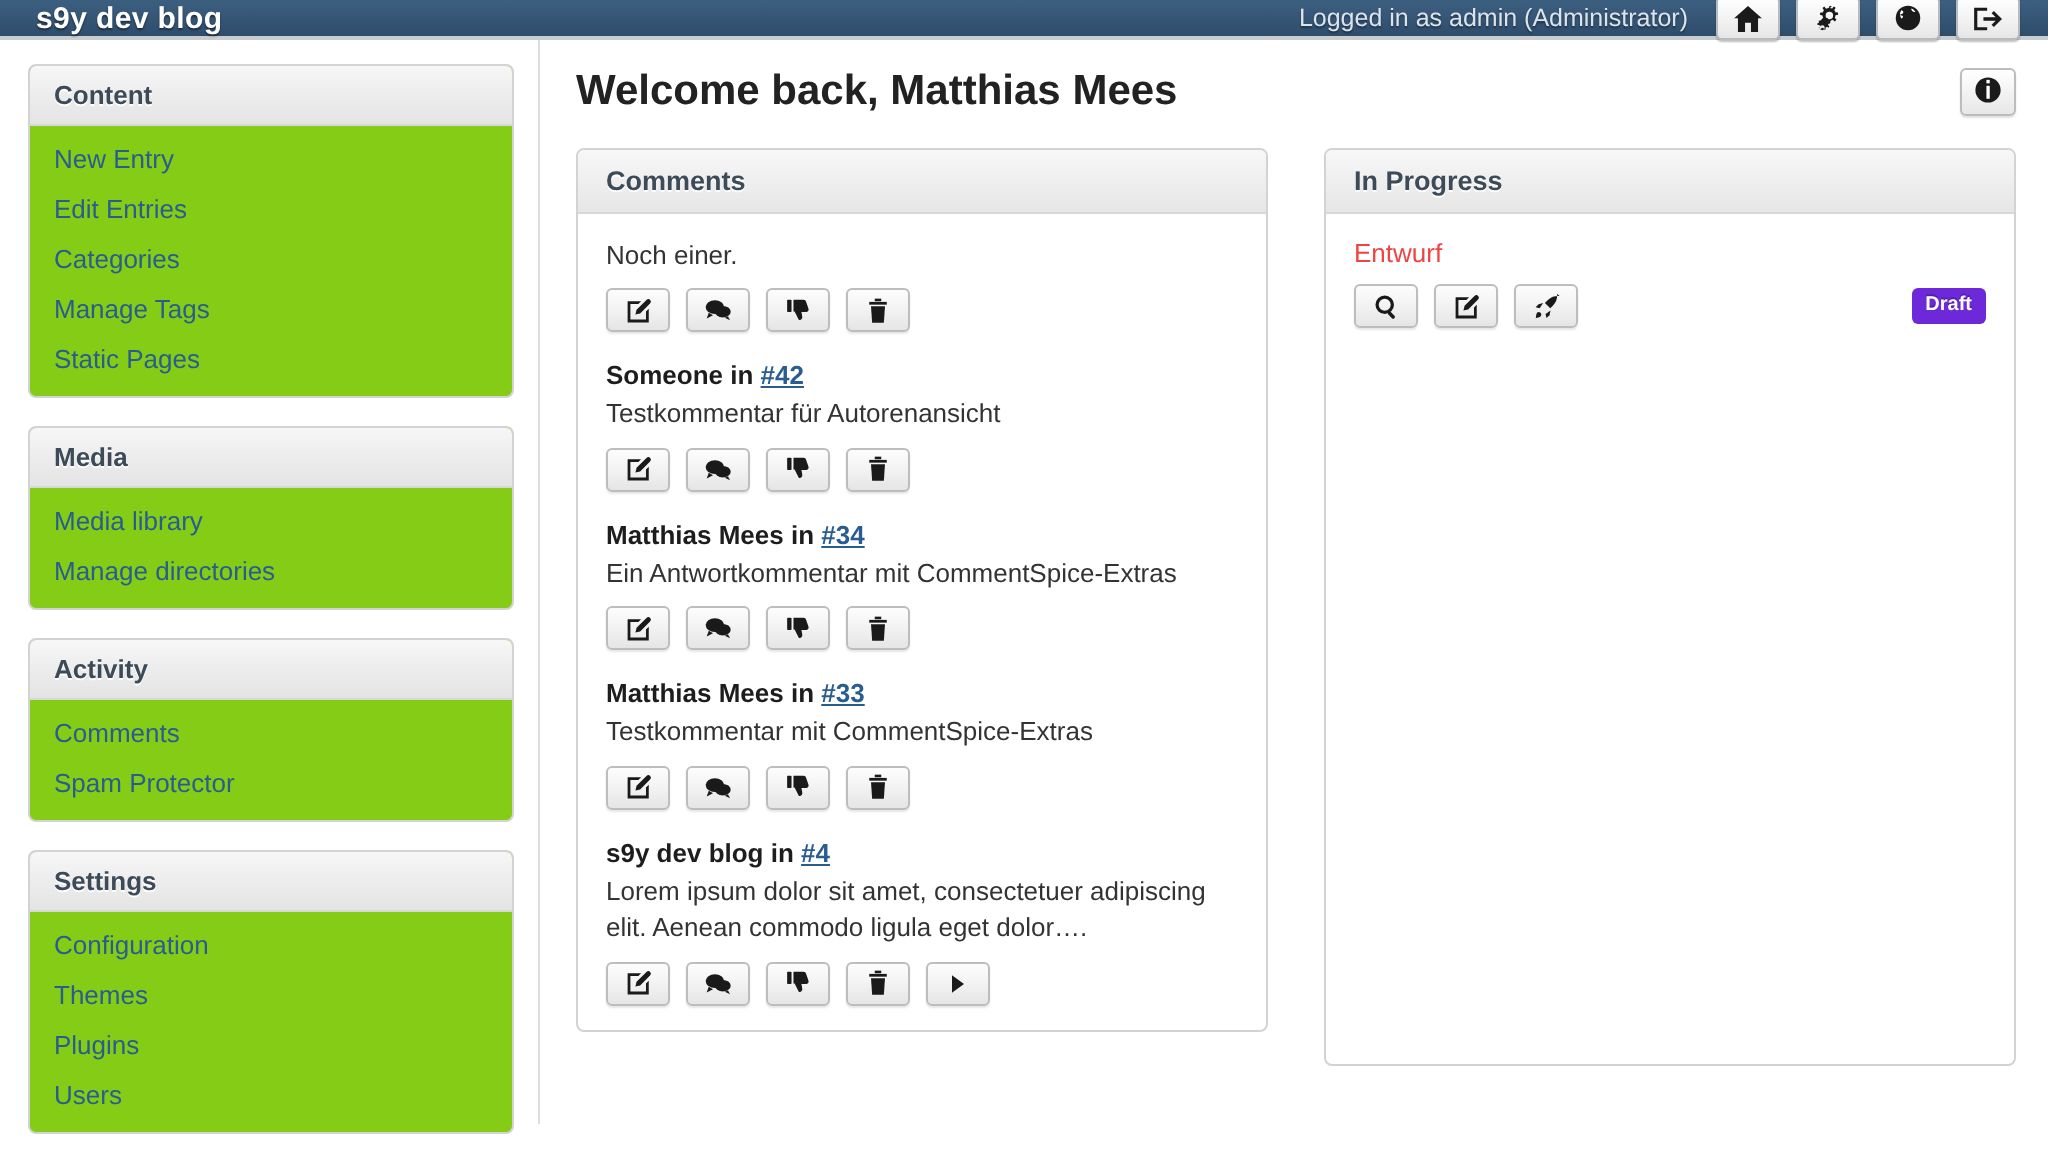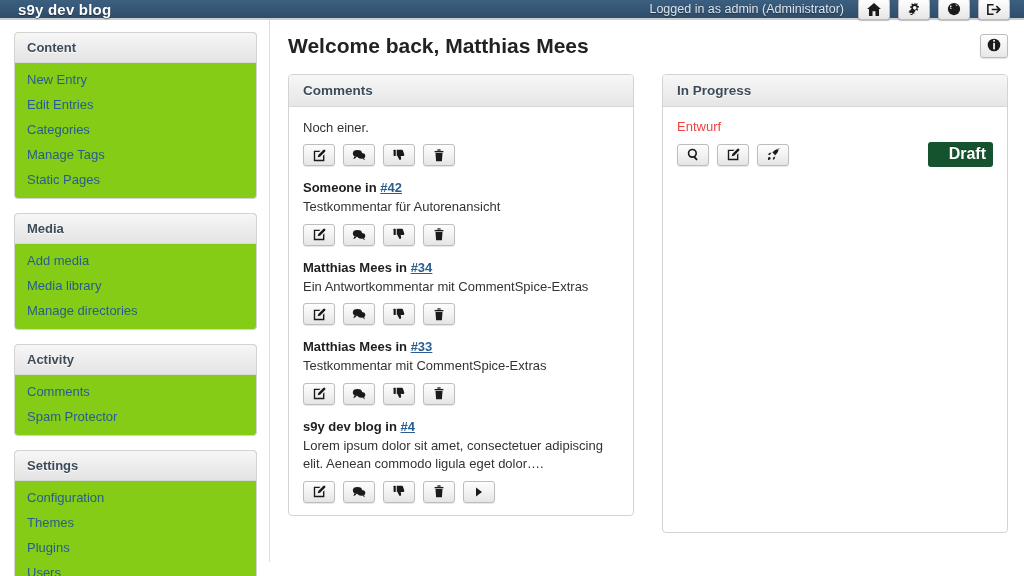--- a/index.html
+++ b/index.html
@@ -179,25 +179,25 @@
   .prog-item { position: relative; }
   .p-title { margin-bottom: 8px; }
   .p-title a {
     color: #ef4444;
     font-size: 13px;
     cursor: pointer;
   }
   .p-row { display: flex; align-items: center; gap: 8px; }
   .badge {
     margin-left: auto;
-    background: #14532d;
+    background: #6d28d9;
     color: #ffffff;
-    font-size: 16px;
-    font-weight: bold;
-    padding: 3px 7px 4px 21px;
+    font-size: 10px;
+    font-weight: bold;
+    padding: 3px 7px 4px 7px;
     border-radius: 3px;
     text-shadow: 0 -1px 0 rgba(0,0,0,.25);
     flex: 0 0 auto;
   }
 </style>
 </head>
 <body>
 
 <div id="topbar">
   <div id="brand">s9y dev blog</div>
@@ -252,21 +252,20 @@
         <a class="nav-link">Edit Entries</a>
         <a class="nav-link">Categories</a>
         <a class="nav-link">Manage Tags</a>
         <a class="nav-link">Static Pages</a>
       </div>
     </div>
 
     <div class="panel">
       <div class="panel-head">Media</div>
       <div class="panel-body">
-        <a class="nav-link">Add media</a>
         <a class="nav-link">Media library</a>
         <a class="nav-link">Manage directories</a>
       </div>
     </div>
 
     <div class="panel">
       <div class="panel-head">Activity</div>
       <div class="panel-body">
         <a class="nav-link">Comments</a>
         <a class="nav-link">Spam Protector</a>

